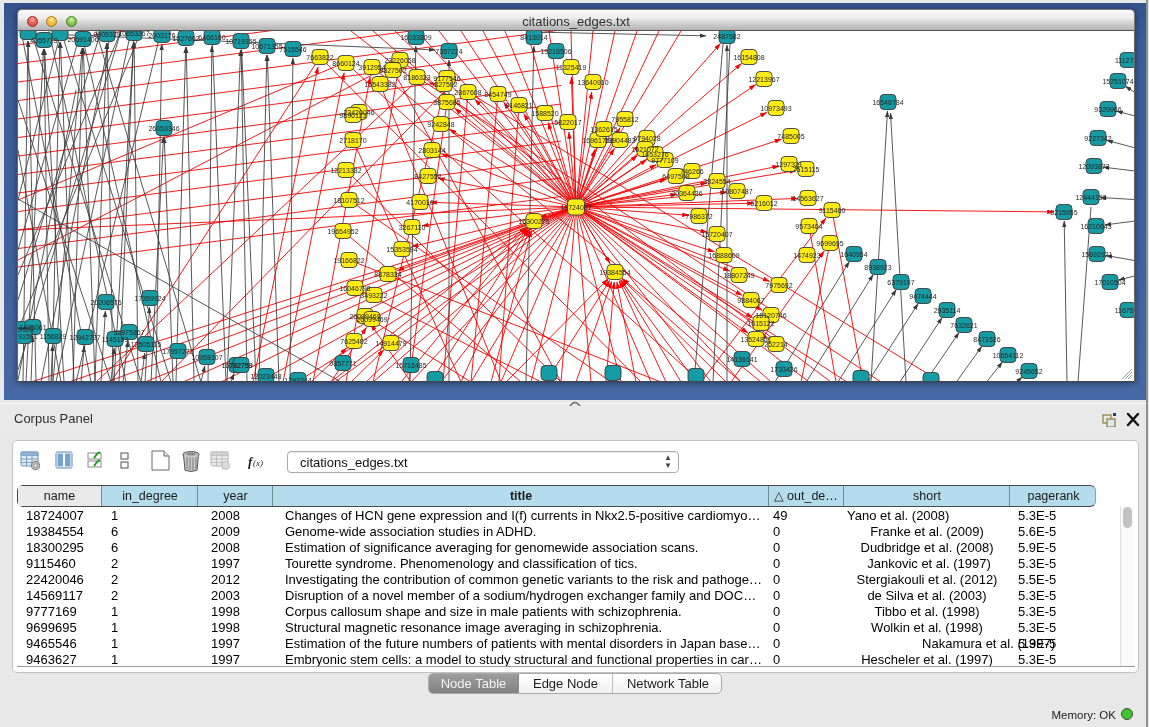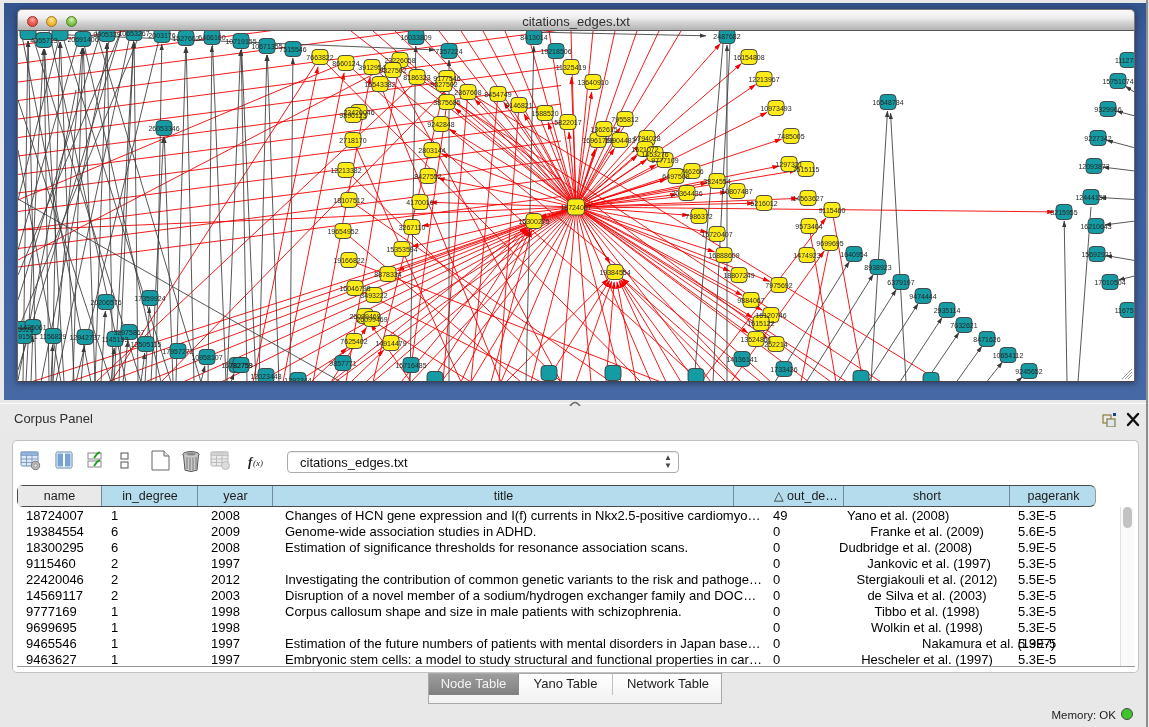--- a/index.html
+++ b/index.html
@@ -35,22 +35,22 @@
  background:#b5dcec;border-top:1px solid #4a4a4a;border-bottom:1px solid #4a4a4a;
  border-left:1px solid #4a4a4a;border-right:1px solid #9a9a9a;border-radius:6px;}
 .th{position:absolute;top:0;height:20px;font-size:12.5px;color:#1c1c1c;
  text-align:center;line-height:20px;border-right:1px solid #6f8b98;}
 .tr{position:absolute;left:17px;width:1103px;height:16px;font-size:13px;color:#000;}
 .c{position:absolute;top:1px;}
 #tbl-bottom{position:absolute;left:17px;top:666px;width:1118px;height:1px;background:#9a9a9a;}
 #vscroll{position:absolute;left:1120px;top:507px;width:14px;height:159px;background:#fafafa;
  border-left:1px solid #e0e0e0;}
 #vthumb{position:absolute;left:2px;top:0px;width:9px;height:21px;border-radius:5px;background:#c2c2c2;}
-#seg{position:absolute;left:428px;top:673px;width:294px;height:31px;border:1px solid #a9a9a9;
- border-radius:0;background:linear-gradient(#ffffff,#f1f1f1);overflow:hidden;}
+#seg{position:absolute;left:428px;top:673px;width:294px;height:21px;border:1px solid #a9a9a9;
+ border-radius:5px;background:linear-gradient(#ffffff,#f1f1f1);overflow:hidden;}
 .segi{position:absolute;top:0;height:21px;font-size:13px;color:#1c1c1c;text-align:center;
  line-height:20px;}
 #seg1{left:0;width:90px;background:linear-gradient(#9d9d9d,#7f7f7f);color:#f4f4f4;
  border-right:1px solid #8a8a8a;}
 #seg2{left:90px;width:94px;border-right:1px solid #bfbfbf;}
 #seg3{left:184px;width:110px;}
 #memory{position:absolute;right:33px;top:709px;font-size:11.5px;color:#1c1c1c;}
 #memdot{position:absolute;left:1121px;top:708px;width:12px;height:12px;border-radius:50%;
  background:#3ec42c;border:1px solid #4a4a4a;}
 #appedge{position:absolute;left:1146px;top:0px;width:2px;height:727px;background:#8f8f8f;}
@@ -667,21 +667,21 @@
 </svg>
 
  <div id="combo">
       <span>citations_edges.txt</span>
       <div class="arr">▲<br>▼</div>
     </div>
  <div id="thead">
    <div class="th" style="left:0;width:84px;background:#e9e9e9;">name</div>
    <div class="th" style="left:85px;width:95px;">in_degree</div>
    <div class="th" style="left:181px;width:74px;">year</div>
-   <div class="th" style="left:256px;width:460px;">title</div>
+   <div class="th" style="left:256px;width:495px;font-weight:bold;">title</div>
    <div class="th" style="left:752px;width:74px;text-align:left;padding-left:4px;">△ out_de…</div>
    <div class="th" style="left:827px;width:165px;">short</div>
    <div class="th" style="left:993px;width:85px;border-right:none;">pagerank</div>
  </div>
 <div class="tr" style="top:507px">
       <span class="c" style="left:9px">18724007</span>
       <span class="c" style="left:94px">1</span>
       <span class="c" style="left:194px">2008</span>
       <span class="c" style="left:268px;width:478px;overflow:hidden;white-space:nowrap;text-overflow:ellipsis">Changes of HCN gene expression and I(f) currents in Nkx2.5-positive cardiomyocytes derived</span>
       <span class="c" style="left:756px">49</span>
@@ -694,29 +694,30 @@
       <span class="c" style="left:194px">2009</span>
       <span class="c" style="left:268px;width:478px;overflow:hidden;white-space:nowrap;text-overflow:ellipsis">Genome-wide association studies in ADHD.</span>
       <span class="c" style="left:756px">0</span>
       <span class="c" style="left:830px;width:160px;text-align:center">Franke et al. (2009)</span>
       <span class="c" style="left:1001px">5.6E-5</span>
     </div>
 <div class="tr" style="top:539px">
       <span class="c" style="left:9px">18300295</span>
       <span class="c" style="left:94px">6</span>
       <span class="c" style="left:194px">2008</span>
-      <span class="c" style="left:268px;width:478px;overflow:hidden;white-space:nowrap;text-overflow:ellipsis">Estimation of significance thresholds for resonance association scans.</span>
-      <span class="c" style="left:756px">0</span>
-      <span class="c" style="left:795px;width:160px;text-align:right">Dudbridge et al. (2008)</span>
+      <span class="c" style="left:268px;width:478px;overflow:hidden;white-space:nowrap;text-overflow:ellipsis">Estimation of significance averaging for genomewide association scans.</span>
+      <span class="c" style="left:756px">0</span>
+      <span class="c" style="left:830px;width:160px;text-align:center">Dudbridge et al. (2008)</span>
       <span class="c" style="left:1001px">5.9E-5</span>
     </div>
 <div class="tr" style="top:555px">
       <span class="c" style="left:9px">9115460</span>
       <span class="c" style="left:94px">2</span>
       <span class="c" style="left:194px">1997</span>
+      <span class="c" style="left:268px;width:478px;overflow:hidden;white-space:nowrap;text-overflow:ellipsis">Tourette syndrome. Phenomenology and classification of tics.</span>
       <span class="c" style="left:756px">0</span>
       <span class="c" style="left:832px;width:160px;text-align:center">Jankovic et al. (1997)</span>
       <span class="c" style="left:1001px">5.3E-5</span>
     </div>
 <div class="tr" style="top:571px">
       <span class="c" style="left:9px">22420046</span>
       <span class="c" style="left:94px">2</span>
       <span class="c" style="left:194px">2012</span>
       <span class="c" style="left:268px;width:478px;overflow:hidden;white-space:nowrap;text-overflow:ellipsis">Investigating the contribution of common genetic variants to the risk and pathogenesis of</span>
       <span class="c" style="left:756px">0</span>
@@ -738,20 +739,21 @@
       <span class="c" style="left:194px">1998</span>
       <span class="c" style="left:268px;width:478px;overflow:hidden;white-space:nowrap;text-overflow:ellipsis">Corpus callosum shape and size in male patients with schizophrenia.</span>
       <span class="c" style="left:756px">0</span>
       <span class="c" style="left:830px;width:160px;text-align:center">Tibbo et al. (1998)</span>
       <span class="c" style="left:1001px">5.3E-5</span>
     </div>
 <div class="tr" style="top:619px">
       <span class="c" style="left:9px">9699695</span>
       <span class="c" style="left:94px">1</span>
       <span class="c" style="left:194px">1998</span>
+      <span class="c" style="left:268px;width:478px;overflow:hidden;white-space:nowrap;text-overflow:ellipsis">Structural magnetic resonance image averaging in schizophrenia.</span>
       <span class="c" style="left:756px">0</span>
       <span class="c" style="left:830px;width:160px;text-align:center">Wolkin et al. (1998)</span>
       <span class="c" style="left:1001px">5.3E-5</span>
     </div>
 <div class="tr" style="top:635px">
       <span class="c" style="left:9px">9465546</span>
       <span class="c" style="left:94px">1</span>
       <span class="c" style="left:194px">1997</span>
       <span class="c" style="left:268px;width:478px;overflow:hidden;white-space:nowrap;text-overflow:ellipsis">Estimation of the future numbers of patients with mental disorders in Japan based on</span>
       <span class="c" style="left:756px">0</span>
@@ -766,19 +768,19 @@
       <span class="c" style="left:756px">0</span>
       <span class="c" style="left:830px;width:160px;text-align:center">Hescheler et al. (1997)</span>
       <span class="c" style="left:1001px">5.3E-5</span>
     </div>
  <div id="tbl-bottom"></div>
  <div id="vscroll">
       <div id="vthumb"></div>
     </div>
  <div id="seg">
    <div class="segi" id="seg1">Node Table</div>
-   <div class="segi" id="seg2">Yano Table</div>
+   <div class="segi" id="seg2">Edge Node</div>
    <div class="segi" id="seg3">Network Table</div>
  </div>
  <div id="memory">Memory: OK</div>
  <div id="memdot"></div>
  <div id="appedge"></div>
 </div>
 
 </body></html>

